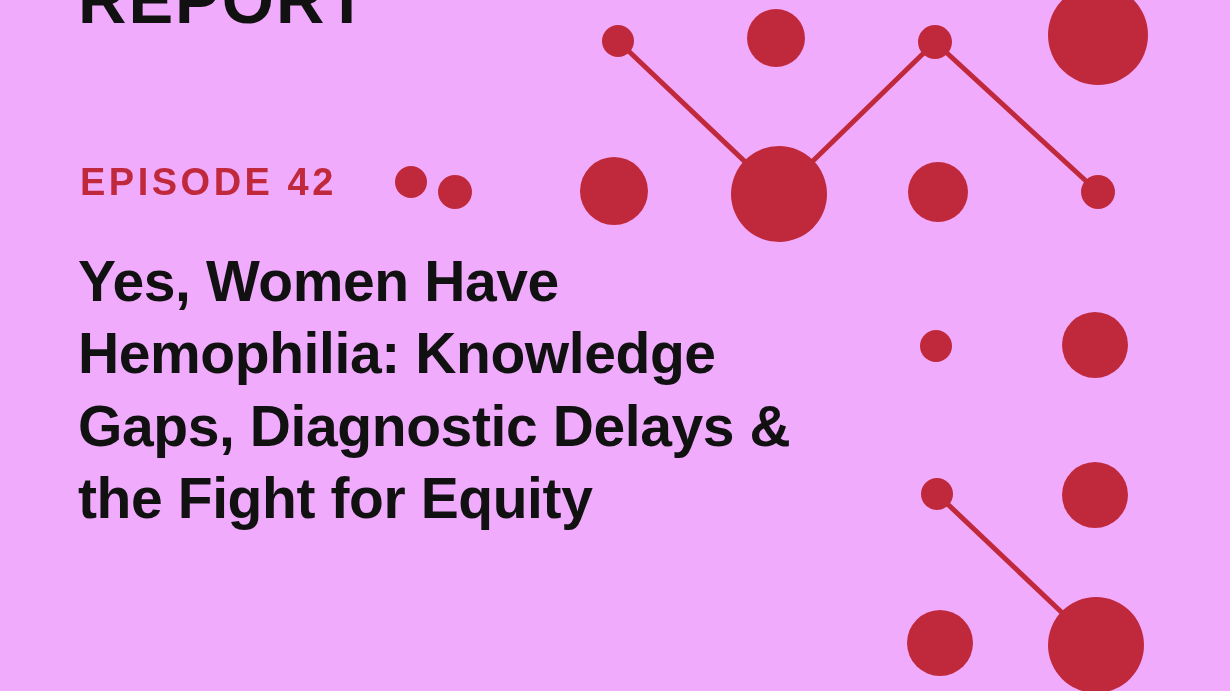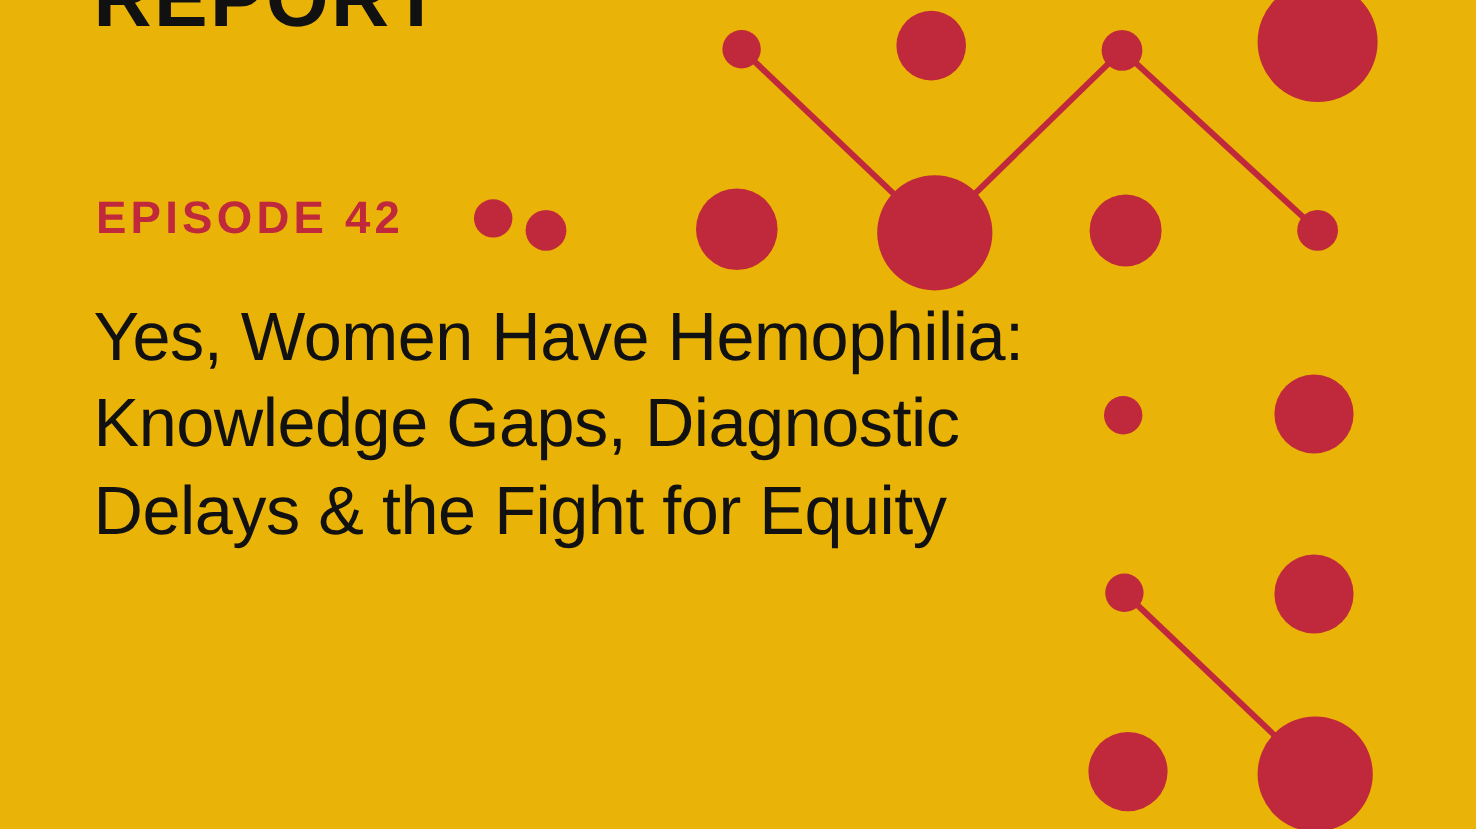--- a/index.html
+++ b/index.html
@@ -10,21 +10,21 @@
     width: 1230px;
     height: 691px;
     background: #f0efea;
     font-family: "Liberation Sans", sans-serif;
     overflow: hidden;
   }
   .poster {
     position: relative;
     width: 1230px;
     height: 691px;
-    background: #eab308;
+    background: #f0abfc;
     overflow: hidden;
   }
   
   .graphic {
     position: absolute;
     inset: 0;
     width: 1230px;
     height: 691px;
     pointer-events: none;
   }
@@ -67,21 +67,21 @@
     border-radius: 50%;
     background: #c0293b;
     margin-left: 58px;
   }
   .episode-title {
     position: absolute;
     left: 0;
     top: 245px;
     width: 800px;
     font-size: 57px;
-    font-weight: 400;
+    font-weight: 700;
     color: #111111;
     line-height: 1.27;
     letter-spacing: -0.4px;
   }
 </style>
 </head>
 <body>
 
 <div class="poster">
 

